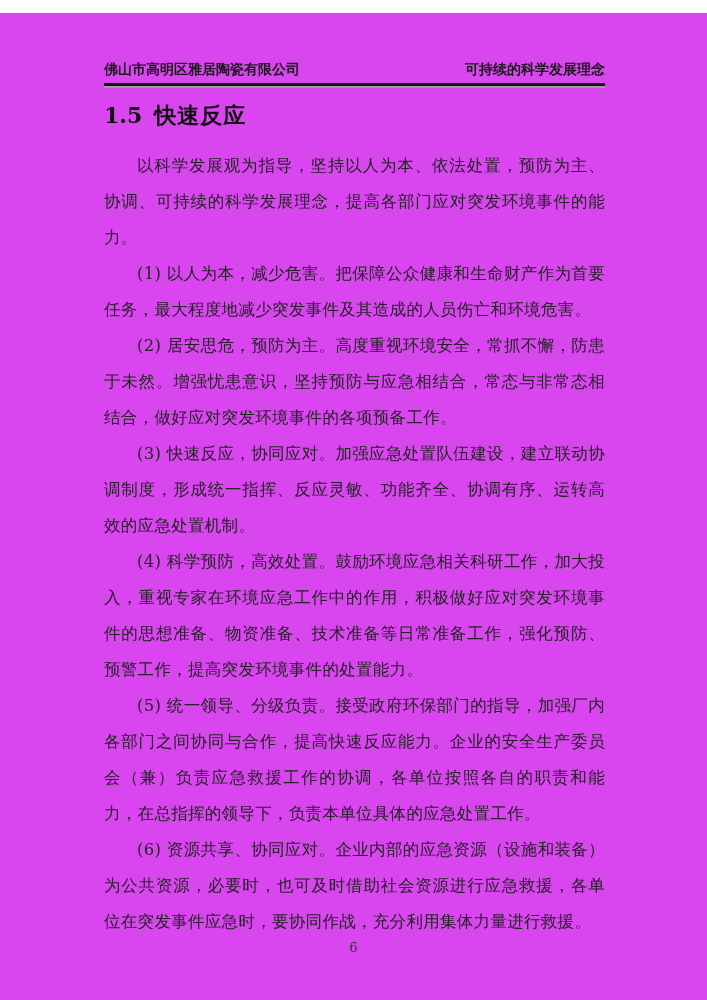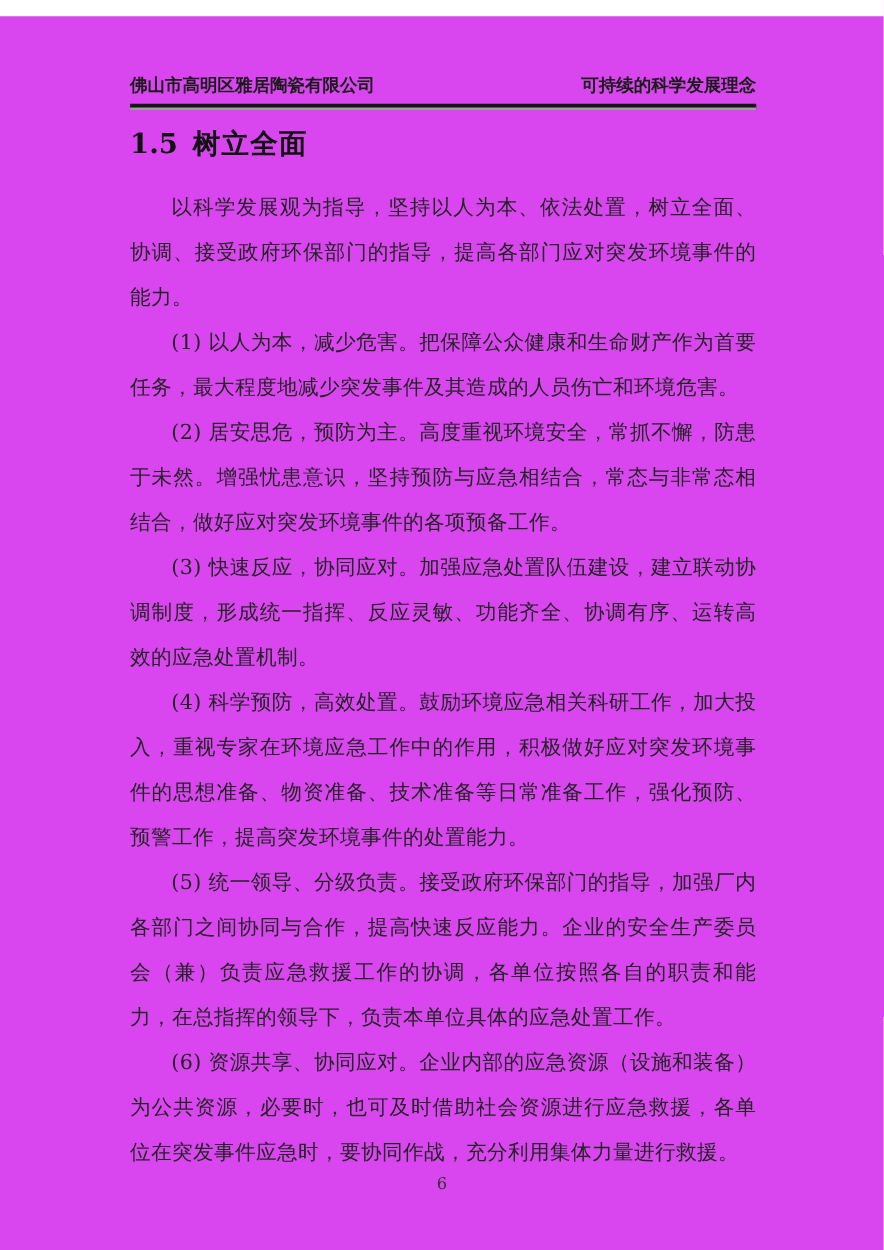--- a/index.html
+++ b/index.html
@@ -74,24 +74,24 @@
 <body>
 
 <div class="page">
 
   <div class="header">
     <span>佛山市高明区雅居陶瓷有限公司</span>
     <span>可持续的科学发展理念</span>
   </div>
   <div class="header-rule"></div>
 
-  <h1 class="section-title"><span class="sec-num">1.5</span><span>树立全面</span></h1>
+  <h1 class="section-title"><span class="sec-num">1.5</span><span>快速反应</span></h1>
 
   <div class="content">
-    <p>以科学发展观为指导，坚持以人为本、依法处置，树立全面、协调、接受政府环保部门的指导，提高各部门应对突发环境事件的能力。</p>
+    <p>以科学发展观为指导，坚持以人为本、依法处置，预防为主、协调、可持续的科学发展理念，提高各部门应对突发环境事件的能力。</p>
     <p>(1) 以人为本，减少危害。把保障公众健康和生命财产作为首要任务，最大程度地减少突发事件及其造成的人员伤亡和环境危害。</p>
     <p>(2) 居安思危，预防为主。高度重视环境安全，常抓不懈，防患于未然。增强忧患意识，坚持预防与应急相结合，常态与非常态相结合，做好应对突发环境事件的各项预备工作。</p>
     <p>(3) 快速反应，协同应对。加强应急处置队伍建设，建立联动协调制度，形成统一指挥、反应灵敏、功能齐全、协调有序、运转高效的应急处置机制。</p>
     <p>(4) 科学预防，高效处置。鼓励环境应急相关科研工作，加大投入，重视专家在环境应急工作中的作用，积极做好应对突发环境事件的思想准备、物资准备、技术准备等日常准备工作，强化预防、预警工作，提高突发环境事件的处置能力。</p>
     <p>(5) 统一领导、分级负责。接受政府环保部门的指导，加强厂内各部门之间协同与合作，提高快速反应能力。企业的安全生产委员会（兼）负责应急救援工作的协调，各单位按照各自的职责和能力，在总指挥的领导下，负责本单位具体的应急处置工作。</p>
     <p>(6) 资源共享、协同应对。企业内部的应急资源（设施和装备）为公共资源，必要时，也可及时借助社会资源进行应急救援，各单位在突发事件应急时，要协同作战，充分利用集体力量进行救援。</p>
   </div>
 
   <div class="footer">
     <span>6</span>

